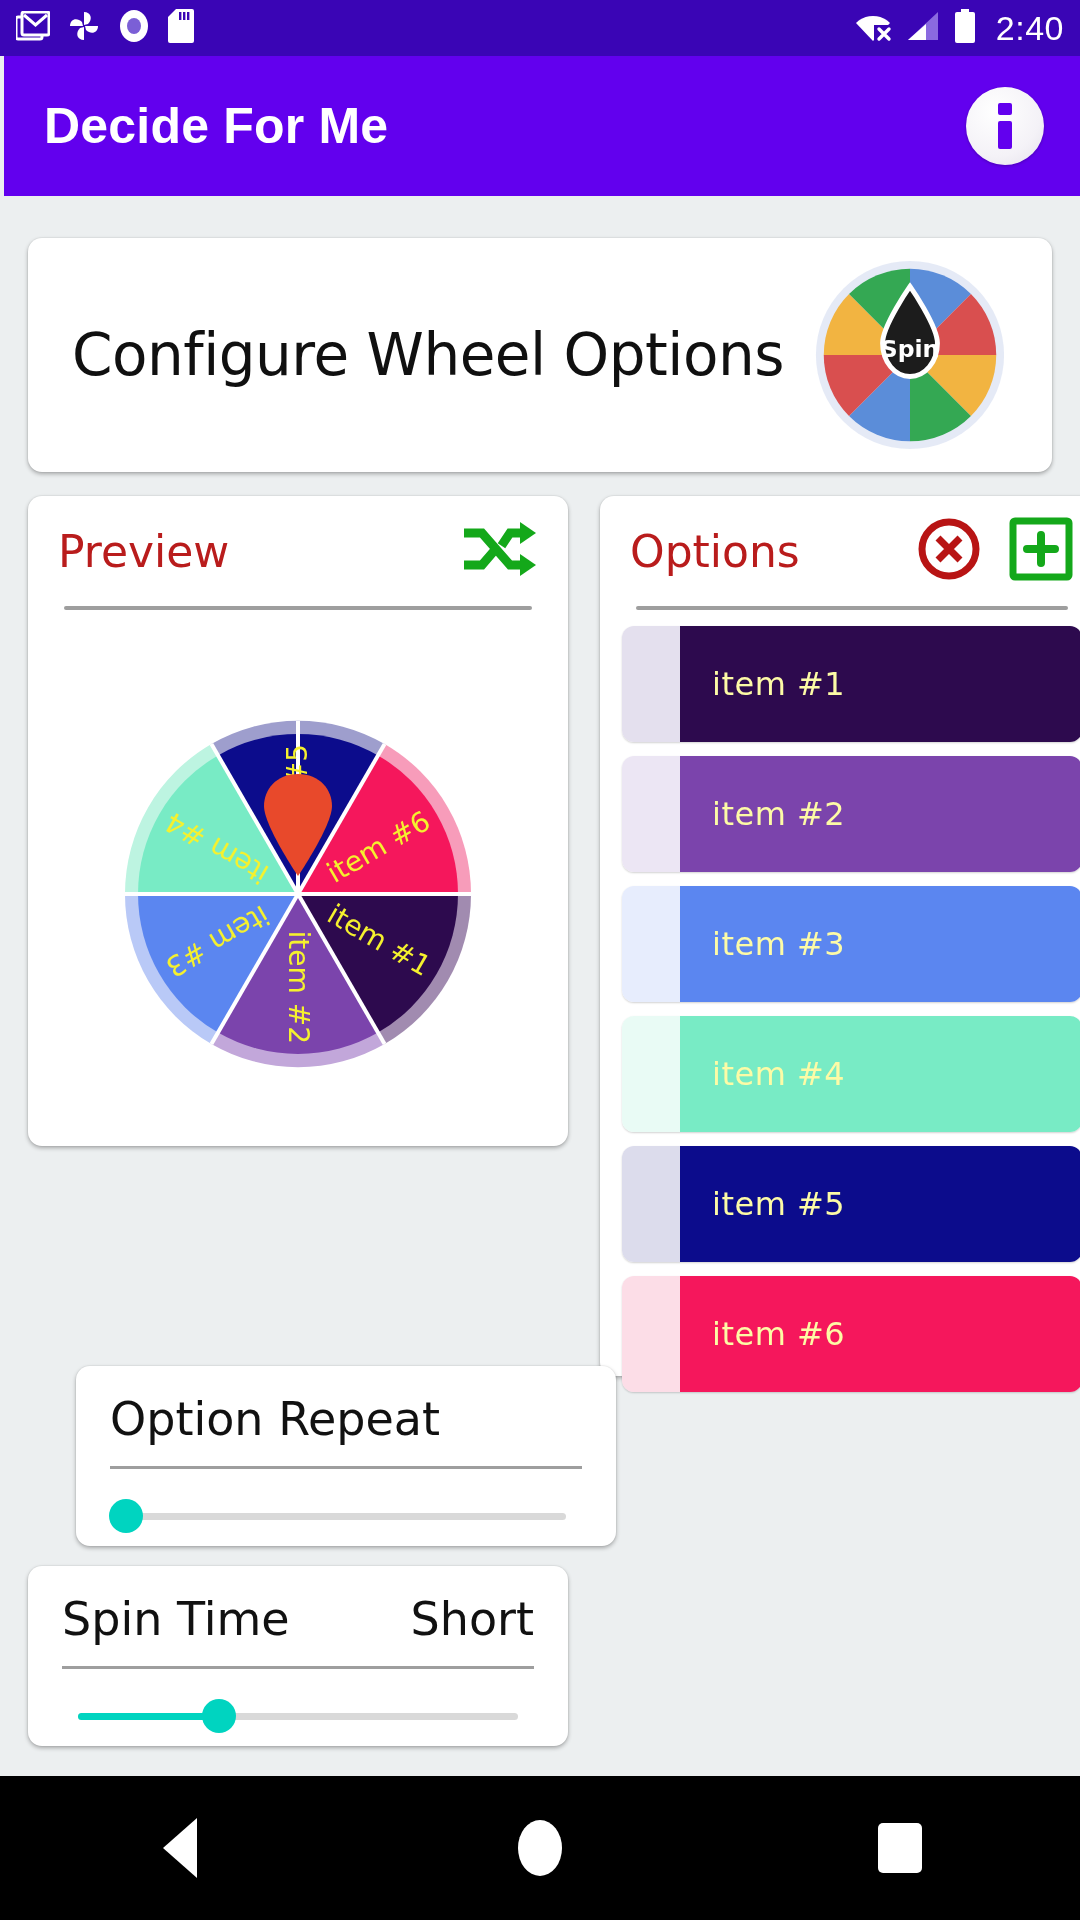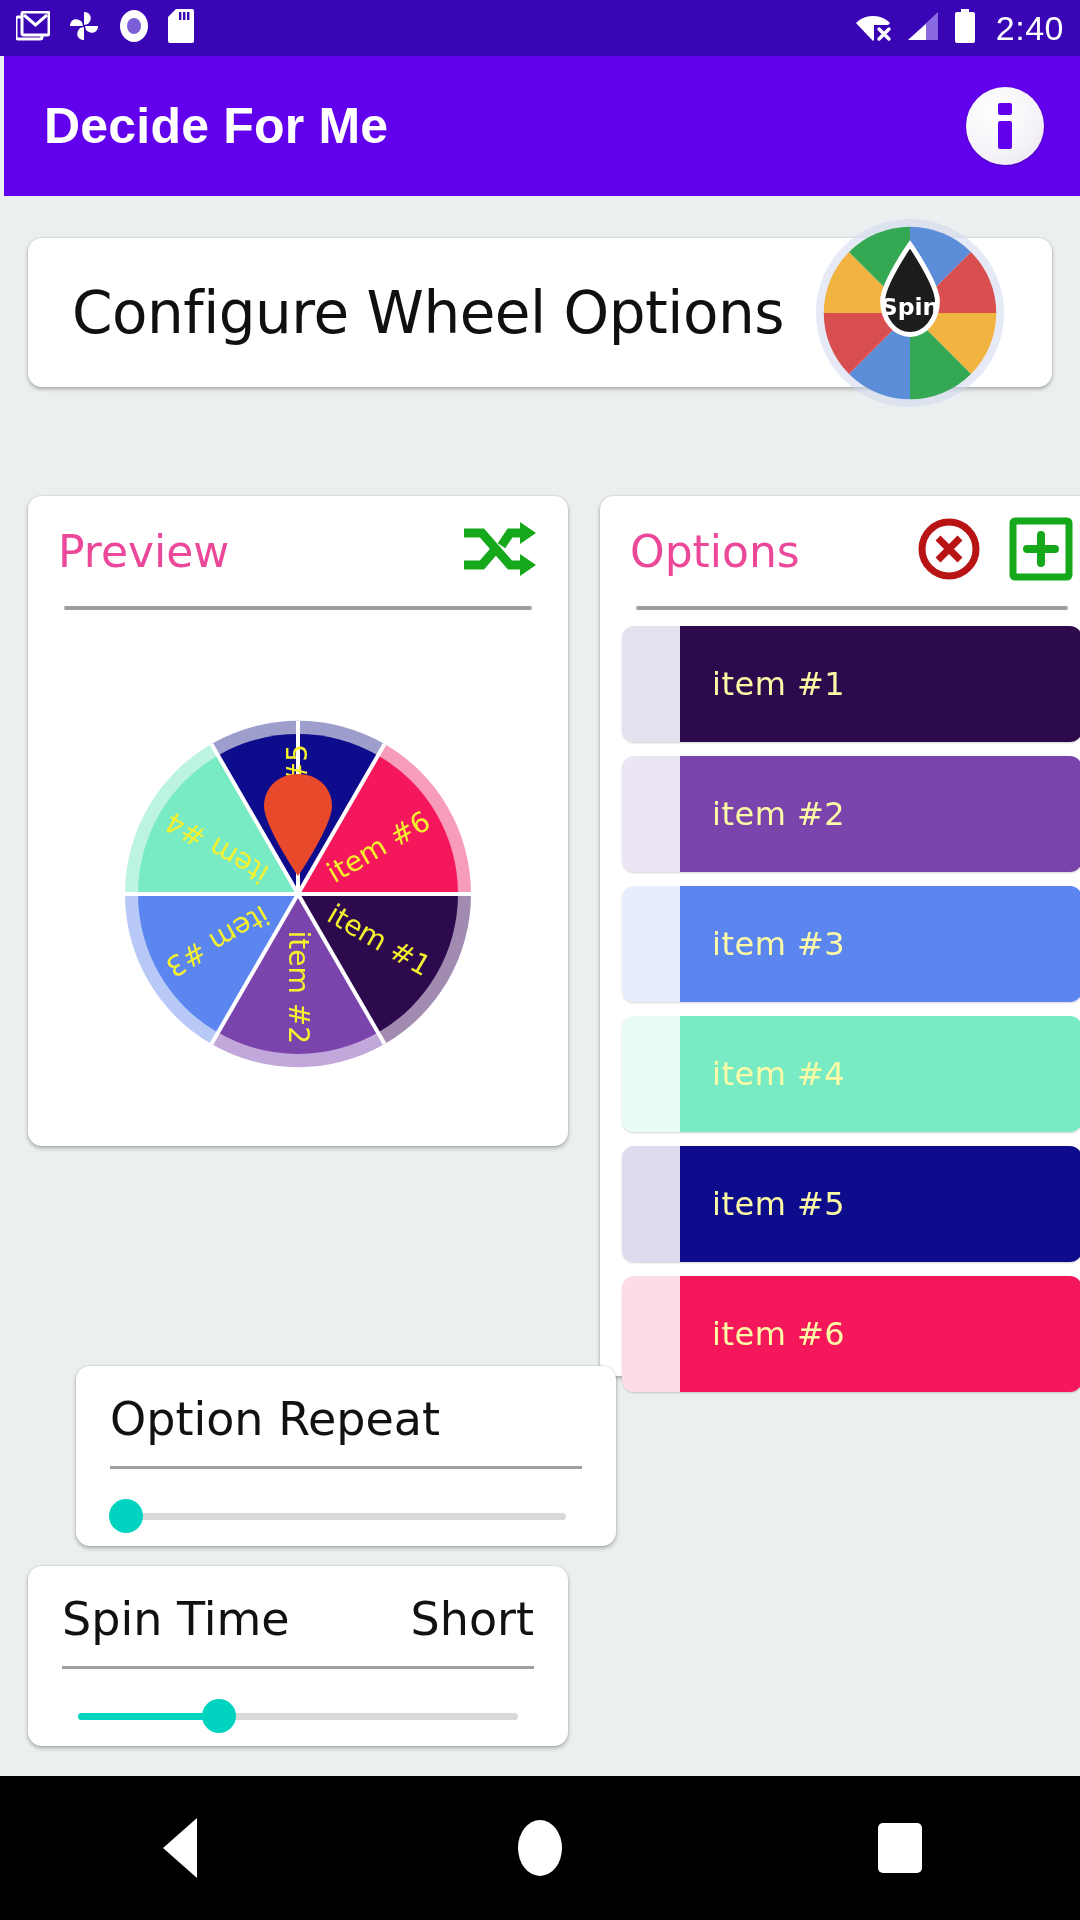--- a/index.html
+++ b/index.html
@@ -49,40 +49,40 @@
   
   .content { position:absolute; top:196px; left:0; width:1080px; height:1580px; }
 
   .card {
     background:#ffffff; border-radius:14px;
     box-shadow:0 2px 4px rgba(0,0,0,.30), 0 0 0 1px rgba(0,0,0,.03);
   }
 
   
   .header-card {
-    position:absolute; left:28px; top:42px; width:1024px; height:149px;
+    position:absolute; left:28px; top:42px; width:1024px; height:234px;
     display:flex; align-items:center; padding:0 44px;
   }
   .header-title {
     font-size:58px; color:#101010; letter-spacing:-0.5px;
     font-family:"DejaVu Sans", sans-serif; font-weight:400;
   }
   .logo-wheel { margin-left:auto; width:196px; height:196px; position:relative; }
   .logo-wheel svg { display:block; }
 
   
   .preview-card {
     position:absolute; left:28px; top:300px; width:540px; height:650px;
     padding:0;
   }
   .card-head {
     height:110px; display:flex; align-items:center; padding:0 30px;
   }
   .card-head-title {
-    font-size:44px; color:#ec4899; font-family:"DejaVu Sans", sans-serif;
+    font-size:44px; color:#b91c1c; font-family:"DejaVu Sans", sans-serif;
   }
   .card-head-actions { margin-left:auto; display:flex; align-items:center; gap:26px; }
   .divider { height:4px; background:#9e9e9e; margin:0 36px; border-radius:2px; }
 
   .wheel-area { position:relative; height:520px; }
   .wheel-wrap { position:absolute; left:50%; top:34px; transform:translateX(-50%);
     width:420px; height:420px; }
 
   
   .options-card {

